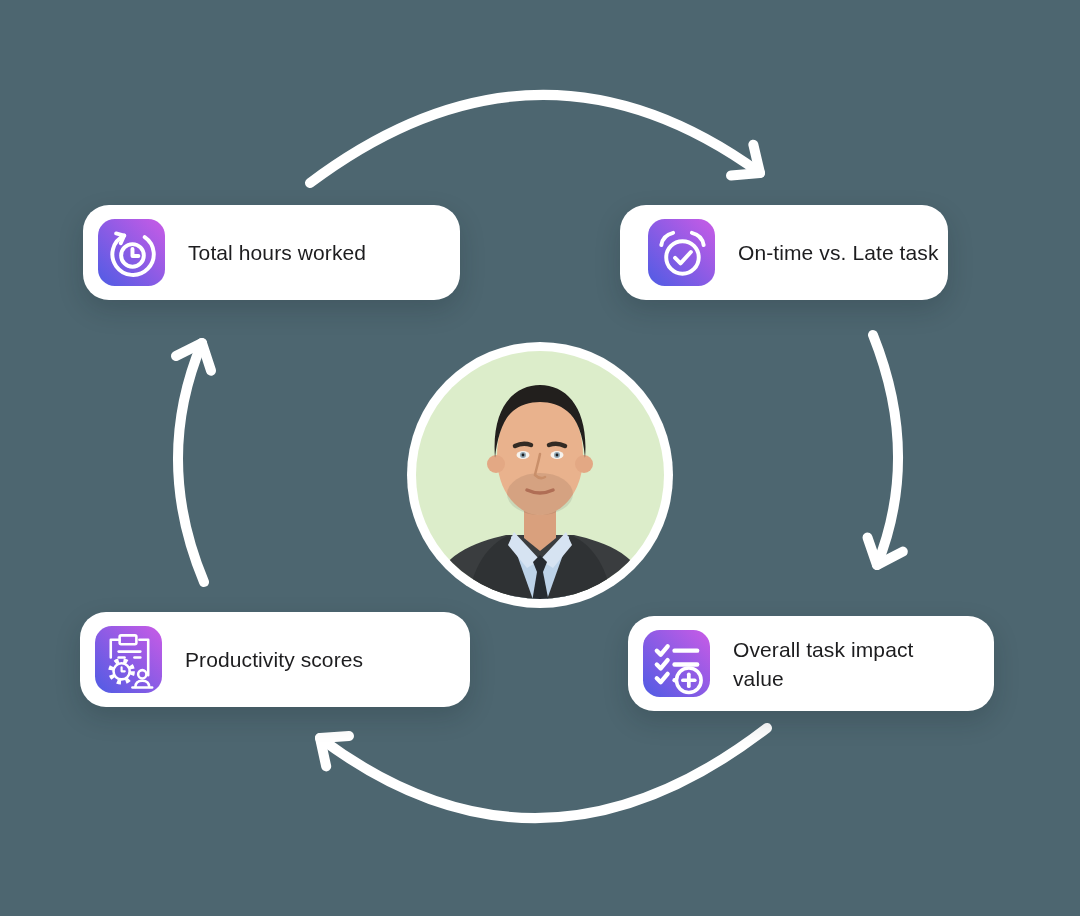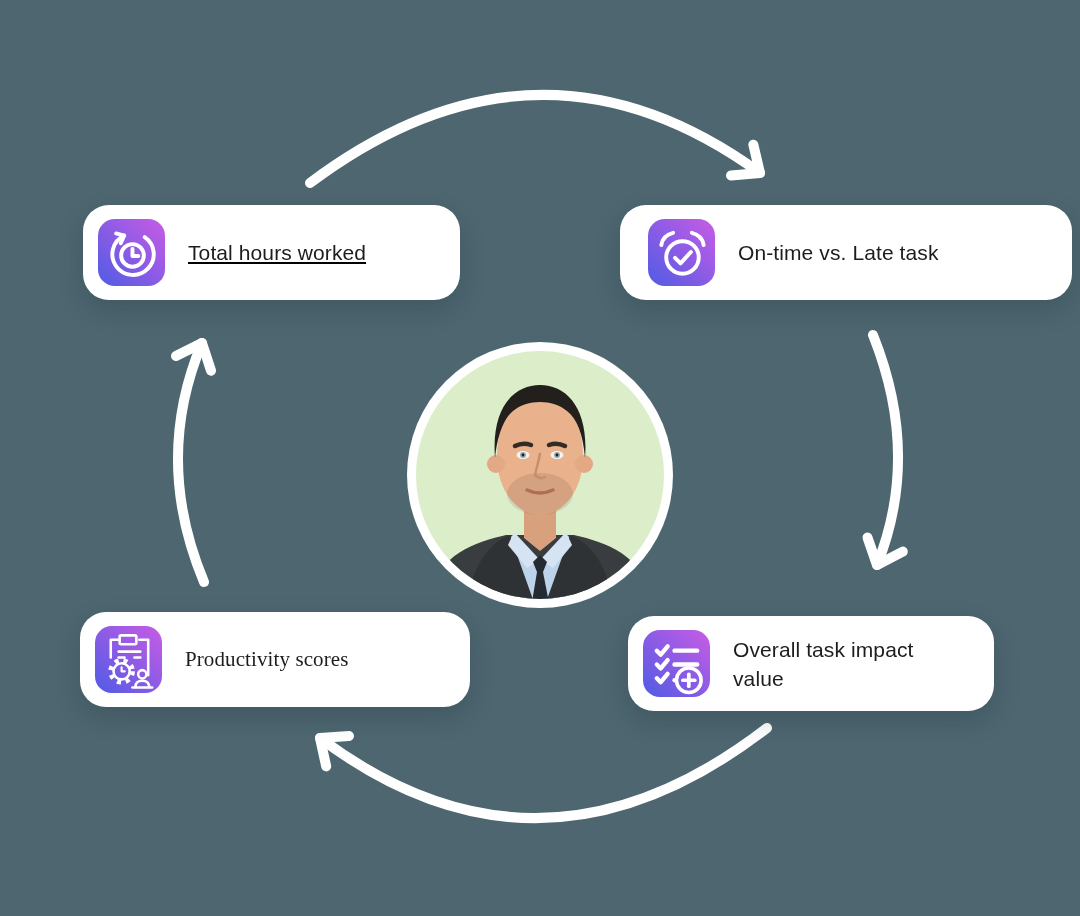--- a/index.html
+++ b/index.html
@@ -13,23 +13,23 @@
     position:absolute;display:flex;align-items:center;gap:23px;
     background:#ffffff;border-radius:26px;height:95px;
     padding:0 18px 0 15px;box-sizing:border-box;
     box-shadow:0 10px 26px rgba(15,25,35,.18);
   }
   .icon{width:67px;height:67px;flex:0 0 auto;display:block;}
   .label{
     font-size:21px;color:#1d1d1f;line-height:29px;letter-spacing:.1px;
   }
   .label span{display:block;white-space:nowrap;}
-  #card-total{left:83px;top:205px;width:377px;text-decoration:underline;}
-  #card-ontime{left:620px;top:205px;width:452px;padding-left:28px;}
-  #card-productivity{left:80px;top:612px;width:390px;font-family:Liberation Serif, serif;}
+  #card-total{left:83px;top:205px;width:377px;}
+  #card-ontime{left:620px;top:205px;width:328px;padding-left:28px;}
+  #card-productivity{left:80px;top:612px;width:390px;}
   #card-impact{left:628px;top:616px;width:366px;}
   .avatar{
     position:absolute;left:407px;top:342px;width:266px;height:266px;
   }
 </style>
 </head>
 <body>
 
 <svg class="arrows" viewBox="0 0 1080 916" xmlns="http://www.w3.org/2000/svg">
   <defs>

